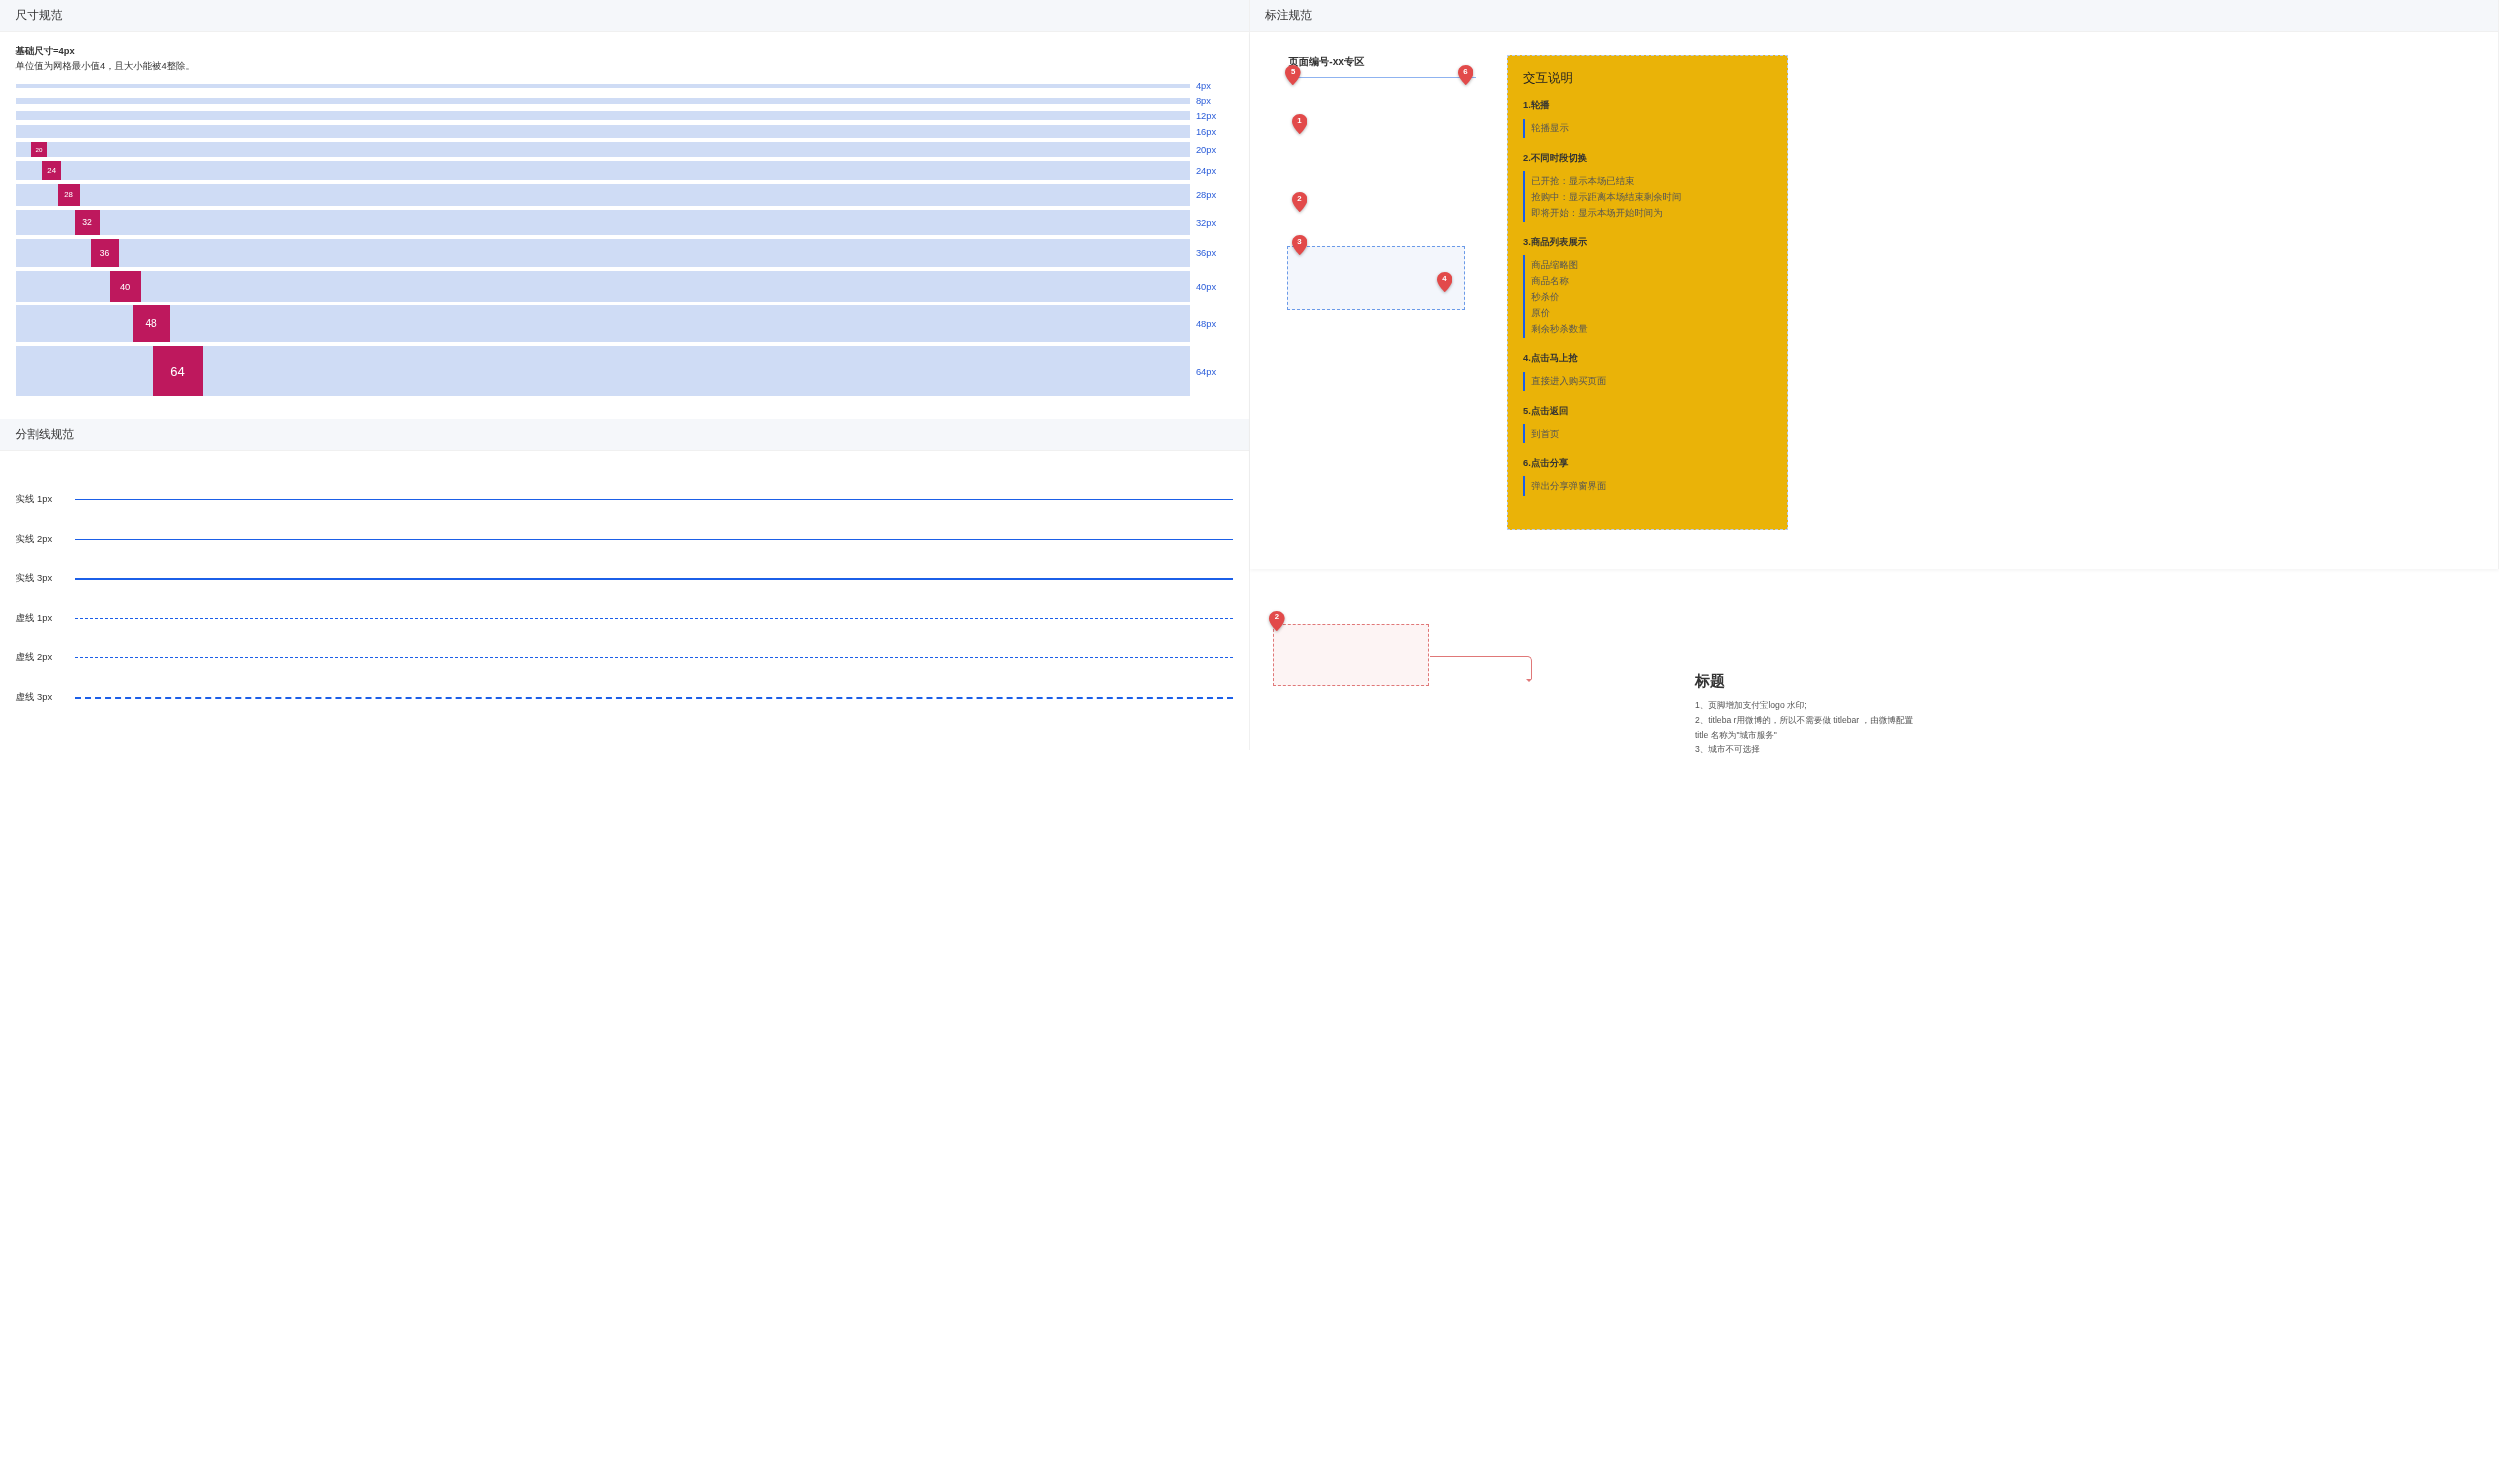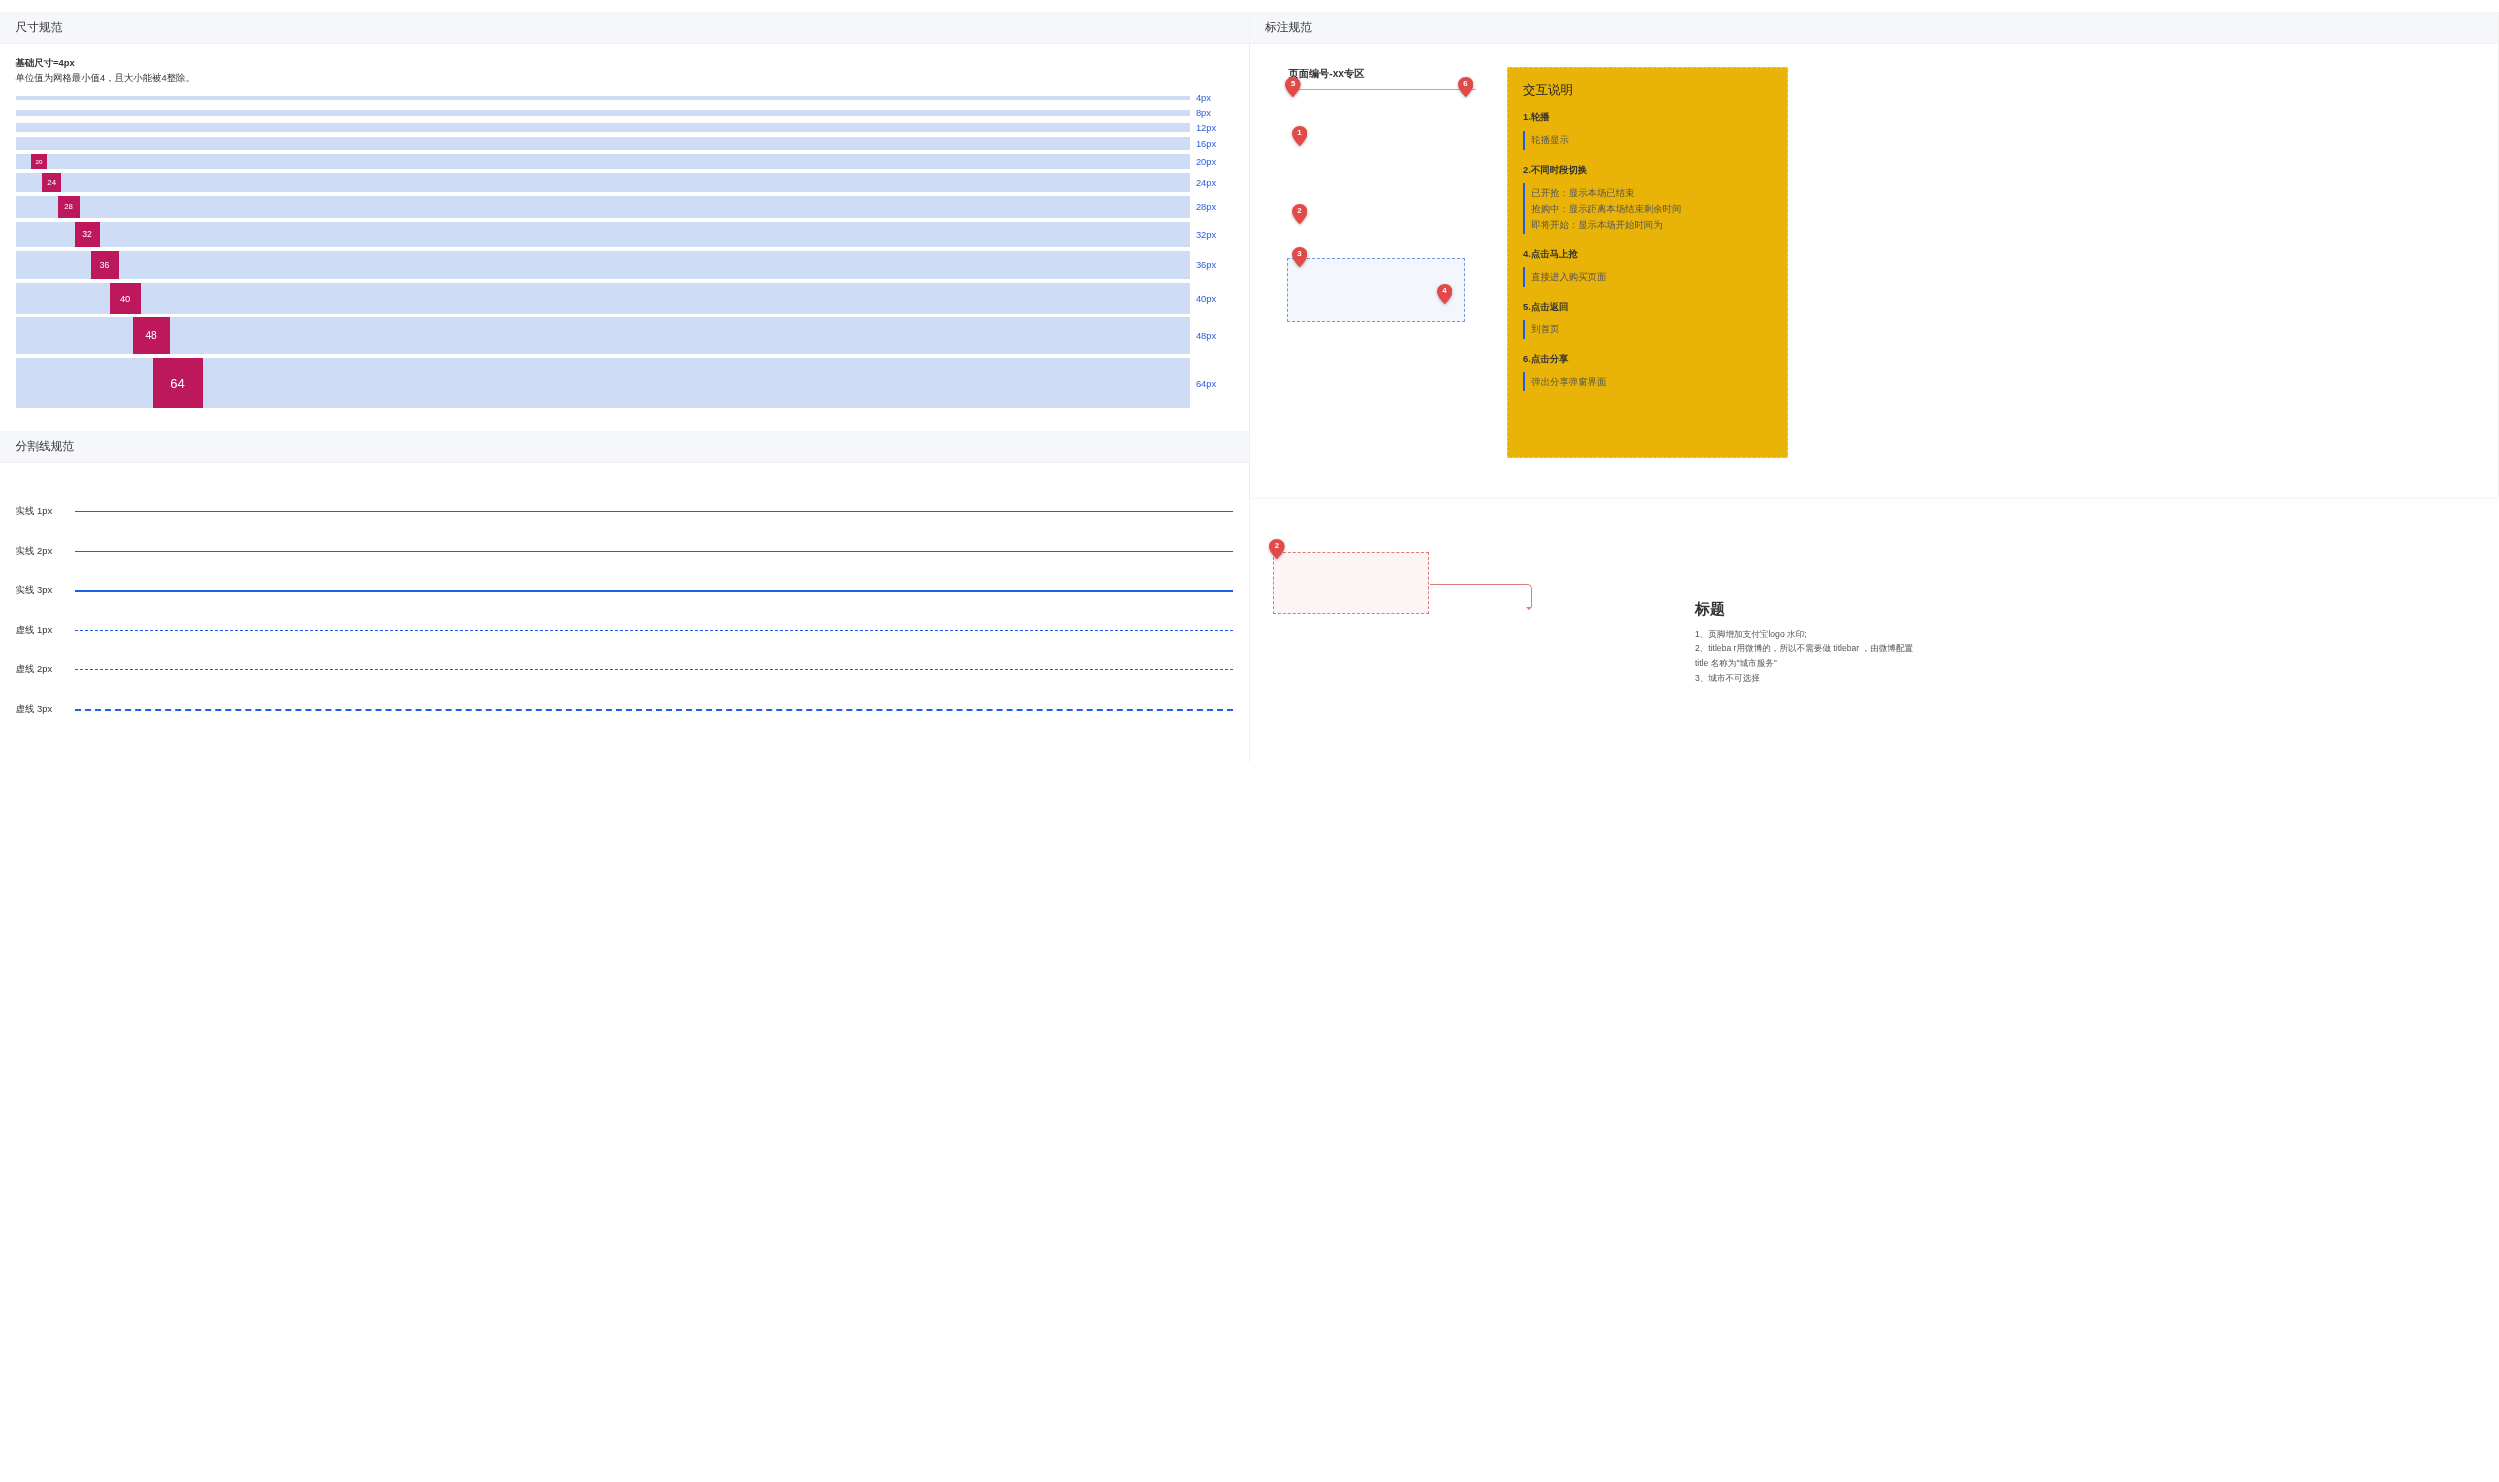--- a/index.html
+++ b/index.html
@@ -5,21 +5,20 @@
     * { box-sizing: border-box; margin: 0; padding: 0; }
     body {
       font-family: -apple-system, "PingFang SC", "Microsoft YaHei", sans-serif;
       background: #fff;
       color: #333;
       font-size: 10.2px;
     }
     .page {
       display: flex;
       width: 100%;
-      margin-top: 12px;
     }
     .left-col, .right-col { flex: 1; }
     .section-header {
       background: #f5f7fa;
       padding: 7.8px 15.6px;
       font-size: 11.7px;
       color: #333;
       border-bottom: 0.8px solid #f0f0f0;
       border-right: 0.8px solid #f0f0f0;
     }
@@ -313,20 +312,28 @@
               <div class="ip-head">1.轮播</div>
               <div class="ip-body">轮播显示</div>
             </div>
             <div class="ip-block">
               <div class="ip-head">2.不同时段切换</div>
               <div class="ip-body">已开抢：显示本场已结束
 抢购中：显示距离本场结束剩余时间
 即将开始：显示本场开始时间为</div>
             </div>
             <div class="ip-block">
+              <div class="ip-head">3.商品列表展示</div>
+              <div class="ip-body">商品缩略图
+商品名称
+秒杀价
+原价
+剩余秒杀数量</div>
+            </div>
+            <div class="ip-block">
               <div class="ip-head">4.点击马上抢</div>
               <div class="ip-body">直接进入购买页面</div>
             </div>
             <div class="ip-block">
               <div class="ip-head">5.点击返回</div>
               <div class="ip-body">到首页</div>
             </div>
             <div class="ip-block">
               <div class="ip-head">6.点击分享</div>
               <div class="ip-body">弹出分享弹窗界面</div>

